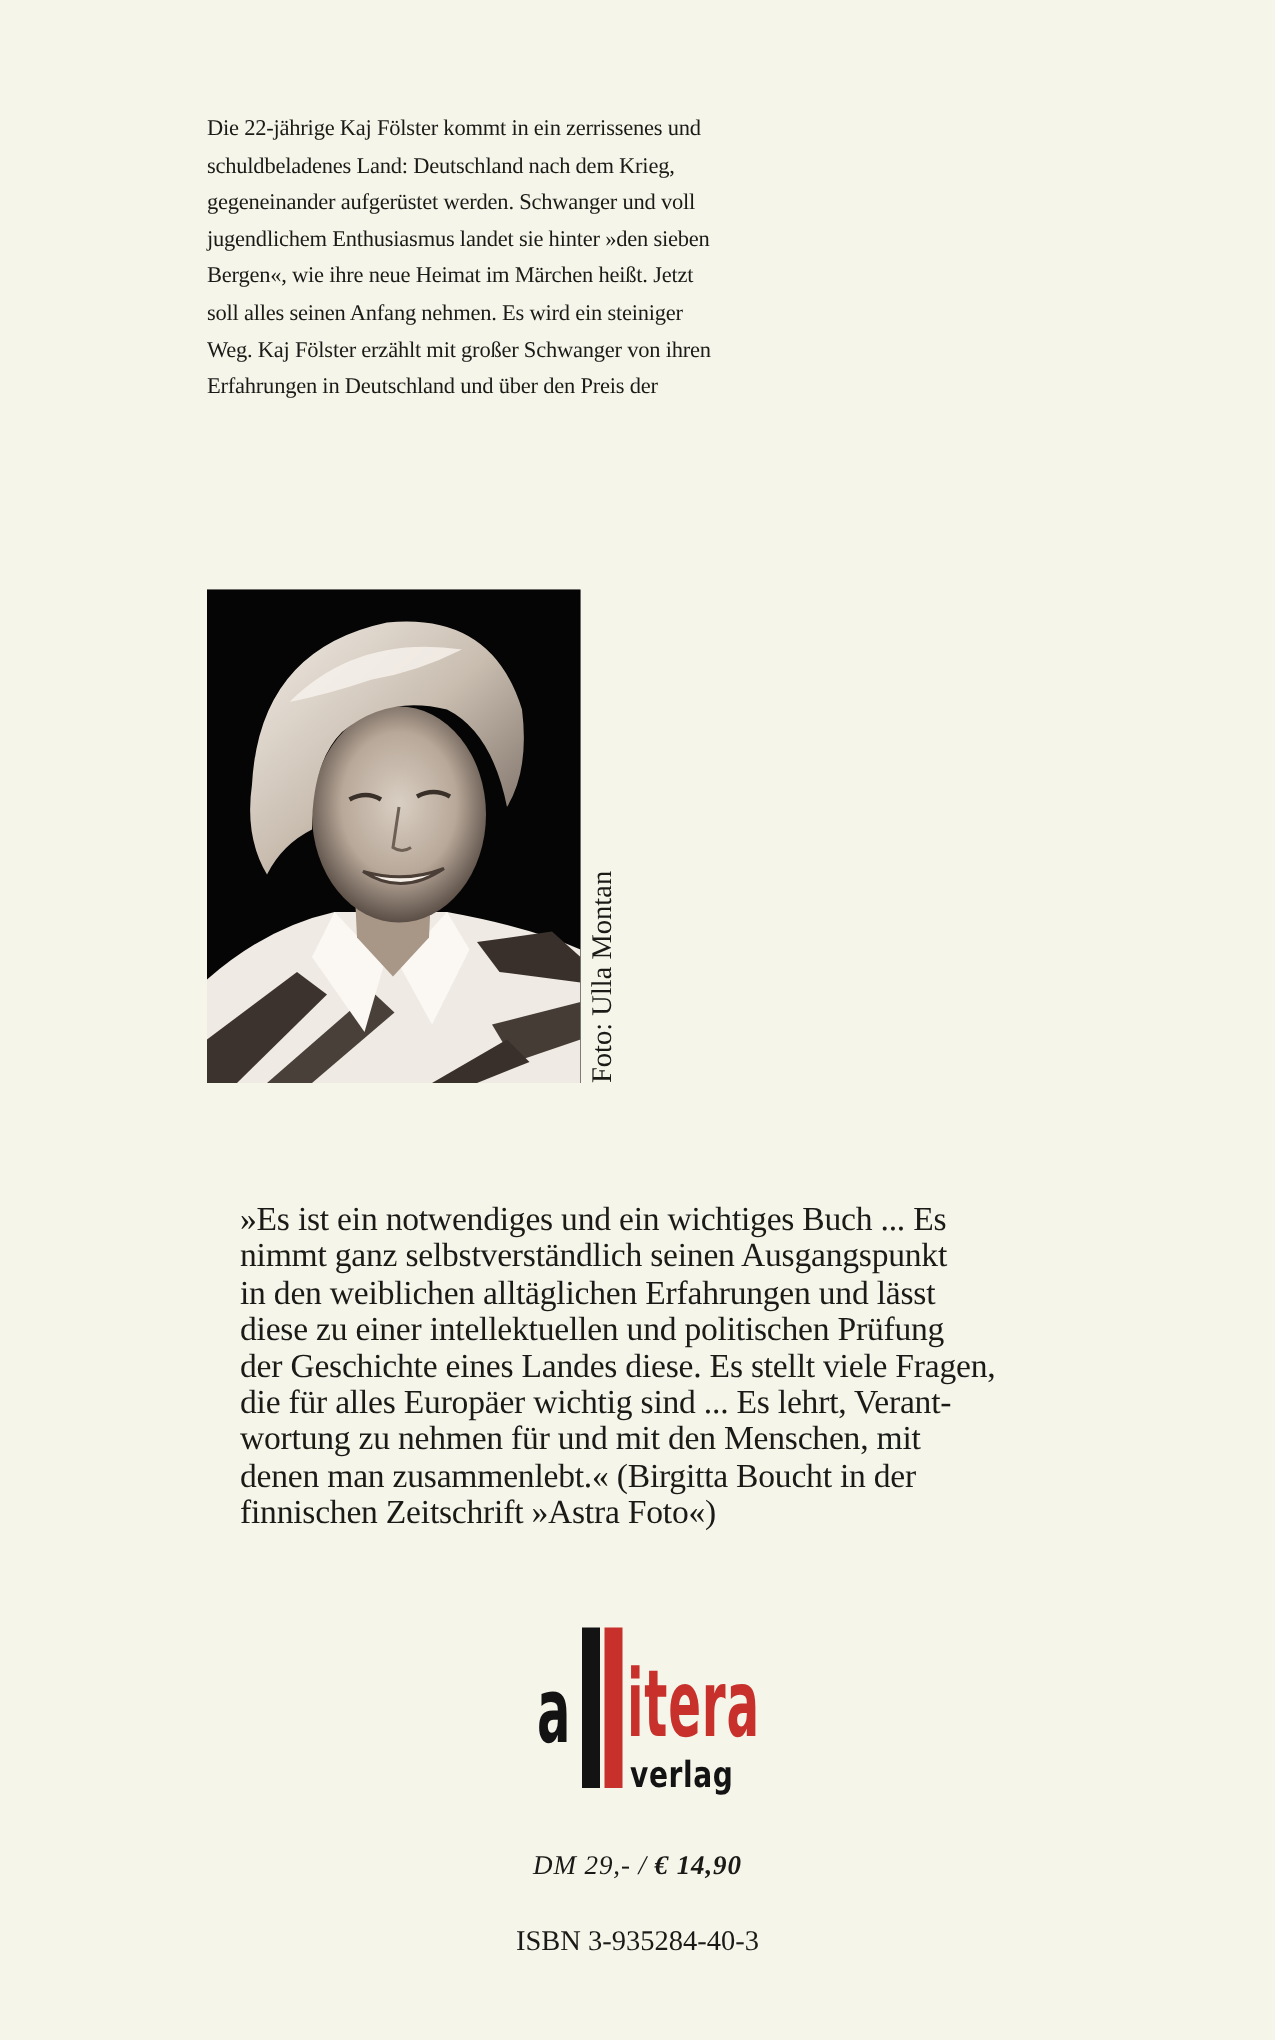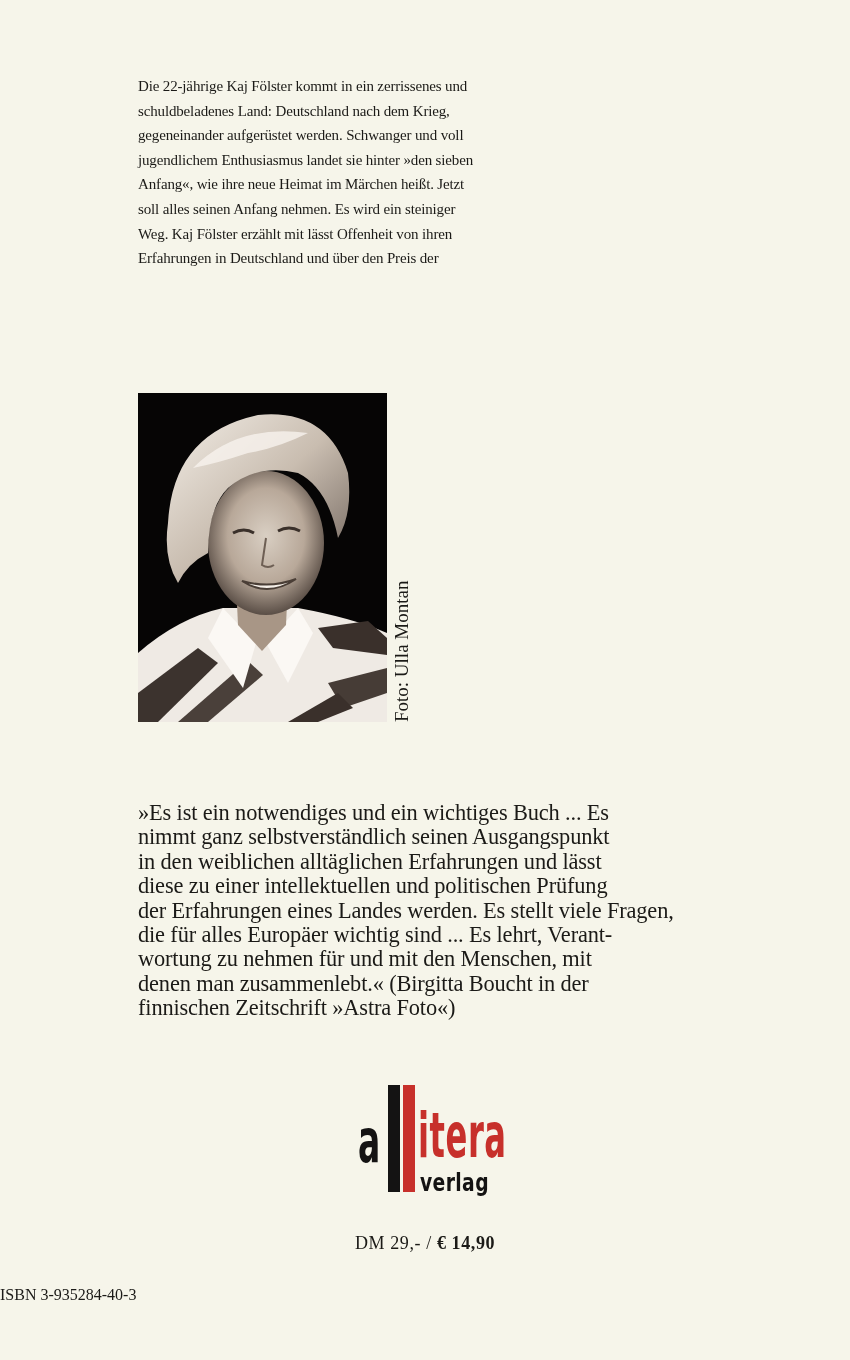--- a/index.html
+++ b/index.html
@@ -59,20 +59,21 @@
       left: 138px;
       top: 801px;
       width: 610px;
       font-size: 22.4px;
       line-height: 24.4px;
       letter-spacing: -0.15px;
     }
     .quote .line {
       display: block;
       white-space: nowrap;
+      margin-left: 22px;
     }
     .logo {
       position: absolute;
       left: 358px;
       top: 1085px;
       width: 160px;
       height: 112px;
     }
     .logo .bar-black {
       position: absolute;
@@ -134,44 +135,46 @@
     .price {
       position: absolute;
       left: 0;
       width: 850px;
       top: 1232px;
       text-align: center;
       font-size: 18px;
       line-height: 22px;
       letter-spacing: 0.6px;
       font-variant: small-caps;
+      font-style: italic;
     }
     .price .euro {
       font-weight: bold;
     }
     .isbn {
       position: absolute;
       left: 0;
       width: 850px;
       top: 1284px;
-      font-size: 16px;
+      text-align: center;
+      font-size: 19px;
       line-height: 22px;
     }
   </style>
 </head>
 <body>
 
 <div class="blurb">
   <span class="line">Die 22-jährige Kaj Fölster kommt in ein zerrissenes und</span>
   <span class="line">schuldbeladenes Land: Deutschland nach dem Krieg,</span>
   <span class="line">gegeneinander aufgerüstet werden. Schwanger und voll</span>
   <span class="line">jugendlichem Enthusiasmus landet sie hinter »den sieben</span>
-  <span class="line">Anfang«, wie ihre neue Heimat im Märchen heißt. Jetzt</span>
+  <span class="line">Bergen«, wie ihre neue Heimat im Märchen heißt. Jetzt</span>
   <span class="line">soll alles seinen Anfang nehmen. Es wird ein steiniger</span>
-  <span class="line">Weg. Kaj Fölster erzählt mit lässt Offenheit von ihren</span>
+  <span class="line">Weg. Kaj Fölster erzählt mit großer Schwanger von ihren</span>
   <span class="line">Erfahrungen in Deutschland und über den Preis der</span>
 </div>
 
 <div class="photo-wrap" title="Black-and-white portrait of a smiling woman with short light hair wearing a striped collared shirt">
   <svg viewBox="0 0 249 329" preserveAspectRatio="none">
     <defs>
       <radialGradient id="face" cx="50%" cy="45%" r="55%">
         <stop offset="0%" stop-color="#d9cfc3"></stop>
         <stop offset="60%" stop-color="#b8a899"></stop>
         <stop offset="100%" stop-color="#5a4e46"></stop>
@@ -211,21 +214,21 @@
   </svg>
 </div>
 
 <div class="photo-credit">Foto: Ulla Montan</div>
 
 <div class="quote">
   <span class="line">»Es ist ein notwendiges und ein wichtiges Buch ... Es</span>
   <span class="line">nimmt ganz selbstverständlich seinen Ausgangspunkt</span>
   <span class="line">in den weiblichen alltäglichen Erfahrungen und lässt</span>
   <span class="line">diese zu einer intellektuellen und politischen Prüfung</span>
-  <span class="line">der Erfahrungen eines Landes werden. Es stellt viele Fragen,</span>
+  <span class="line">der Geschichte eines Landes diese. Es stellt viele Fragen,</span>
   <span class="line">die für alles Europäer wichtig sind ... Es lehrt, Verant-</span>
   <span class="line">wortung zu nehmen für und mit den Menschen, mit</span>
   <span class="line">denen man zusammenlebt.« (Birgitta Boucht in der</span>
   <span class="line">finnischen Zeitschrift »Astra Foto«)</span>
 </div>
 
 <div class="logo">
   <span class="letter-a">a</span>
   <div class="bar-black"></div>
   <div class="bar-red"></div>

